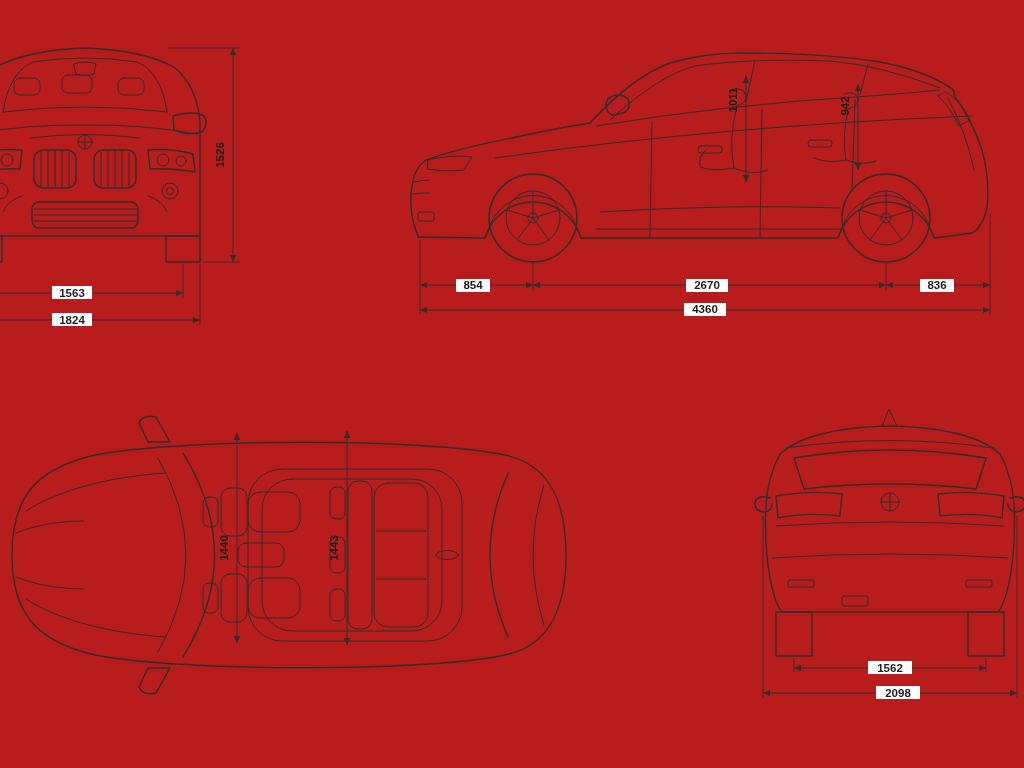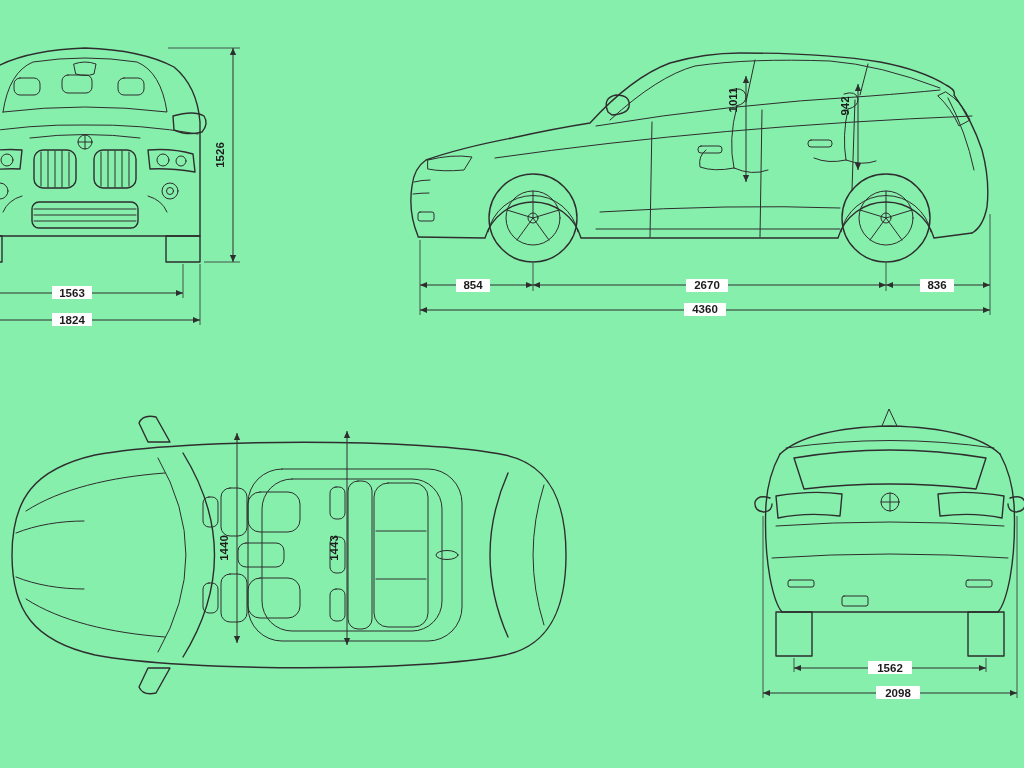--- a/index.html
+++ b/index.html
@@ -1,16 +1,16 @@
 <!DOCTYPE html>
 <html><head>
 <meta charset="utf-8">
 <style>
   html,body{margin:0;padding:0;background:#ffffff;}
-  #stage{position:relative;width:1024px;height:768px;background:#86efac;overflow:hidden;
+  #stage{position:relative;width:1024px;height:768px;background:#b91c1c;overflow:hidden;
          font-family:"Liberation Sans",sans-serif;}
   svg{position:absolute;}
   .car{stroke:#2e2e2e;stroke-width:1.4;fill:none;stroke-linecap:round;stroke-linejoin:round;}
   .thin{stroke-width:1;}
   .dim{stroke:#2e2e2e;stroke-width:1;fill:none;}
   .ext{stroke:#2e2e2e;stroke-width:0.8;fill:none;}
   .lbg{fill:#ffffff;stroke:none;}
   text.dl{font-family:"Liberation Sans",sans-serif;font-size:11.5px;font-weight:700;
           fill:#1c1c1c;text-anchor:middle;}
 </style>

